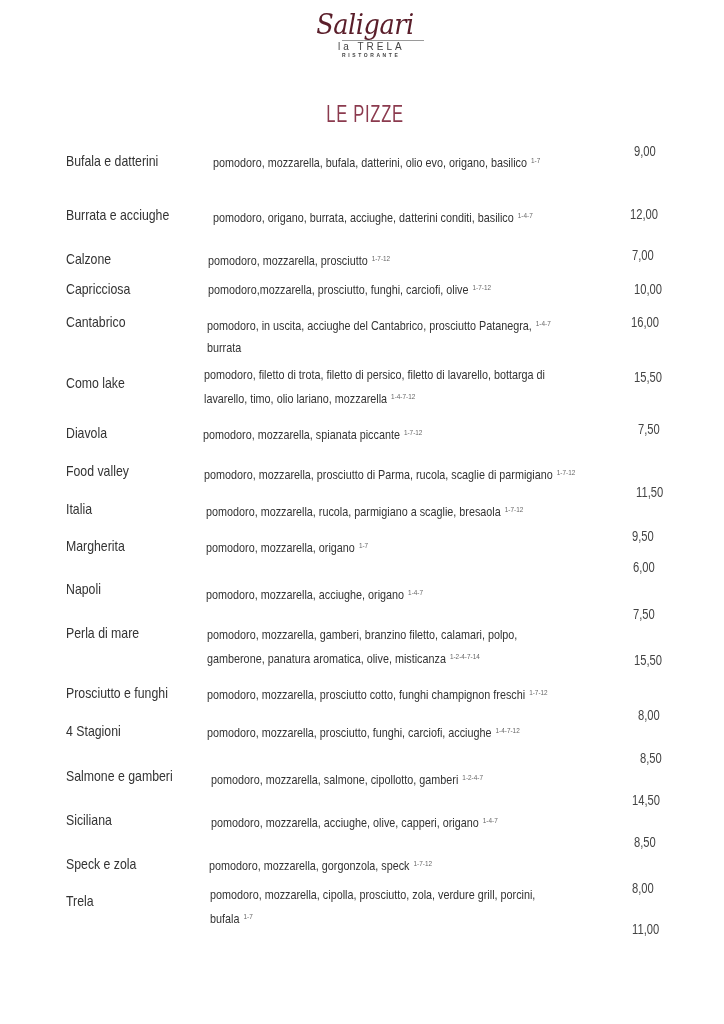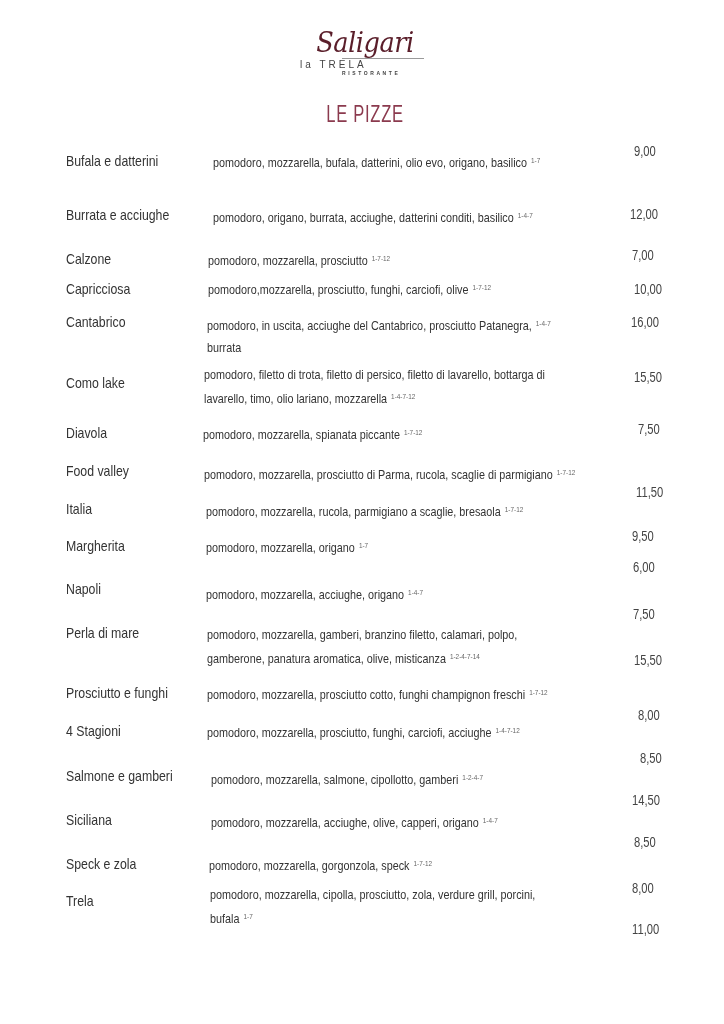--- a/index.html
+++ b/index.html
@@ -1,23 +1,23 @@
 <!DOCTYPE html>
 <html><head>
 <meta charset="utf-8">
 <style>
   html, body { margin:0; padding:0; background:#ffffff; }
   body { width:724px; height:1024px; position:relative; overflow:hidden;
          font-family:"Liberation Sans Narrow","Liberation Sans", sans-serif; color:#3a3a3a; }
-  .logo { position:absolute; left:300px; top:28px; width:130px; text-align:center; }
+  .logo { position:absolute; left:300px; top:10px; width:130px; text-align:center; }
   .logo-script { font-family:"DejaVu Serif", serif; font-style:italic; font-size:27px; color:#5a1e2a;
                  letter-spacing:-0.5px; line-height:30px; transform:scaleX(0.95); display:block; }
   .logo-line { display:block; margin:0 auto; width:82px; height:1px; background:#9a9a9a; margin-left:42px; }
   .logo-sub { display:block; font-family:"Liberation Sans", sans-serif; font-size:10px; letter-spacing:3px;
-              color:#444; text-align:left; line-height:11px; }
+              color:#444; margin-left:38px; text-align:left; line-height:11px; }
   .logo-sub2 { display:block; font-family:"Liberation Sans", sans-serif; font-size:5px; letter-spacing:2.6px;
                color:#444; margin-left:42px; text-align:left; line-height:7px; font-weight:bold; }
   .title { position:absolute; left:300px; top:101px; width:130px; text-align:center; font-size:23px;
            color:#8b3a4e; letter-spacing:1px; font-family:"Liberation Sans", sans-serif; font-weight:normal;
            transform:scaleX(0.72); }
   .item-name { position:absolute; font-size:15px; color:#333; transform:scaleX(0.82); transform-origin:left top;
                white-space:nowrap; font-family:"Liberation Sans", sans-serif; }
   .item-desc { position:absolute; font-size:13.5px; color:#333; transform:scaleX(0.8); transform-origin:left top;
                line-height:22px; font-family:"Liberation Sans", sans-serif; }
   .item-desc .allergens { font-size:8px; color:#666; vertical-align:4px; margin-left:5px; }

